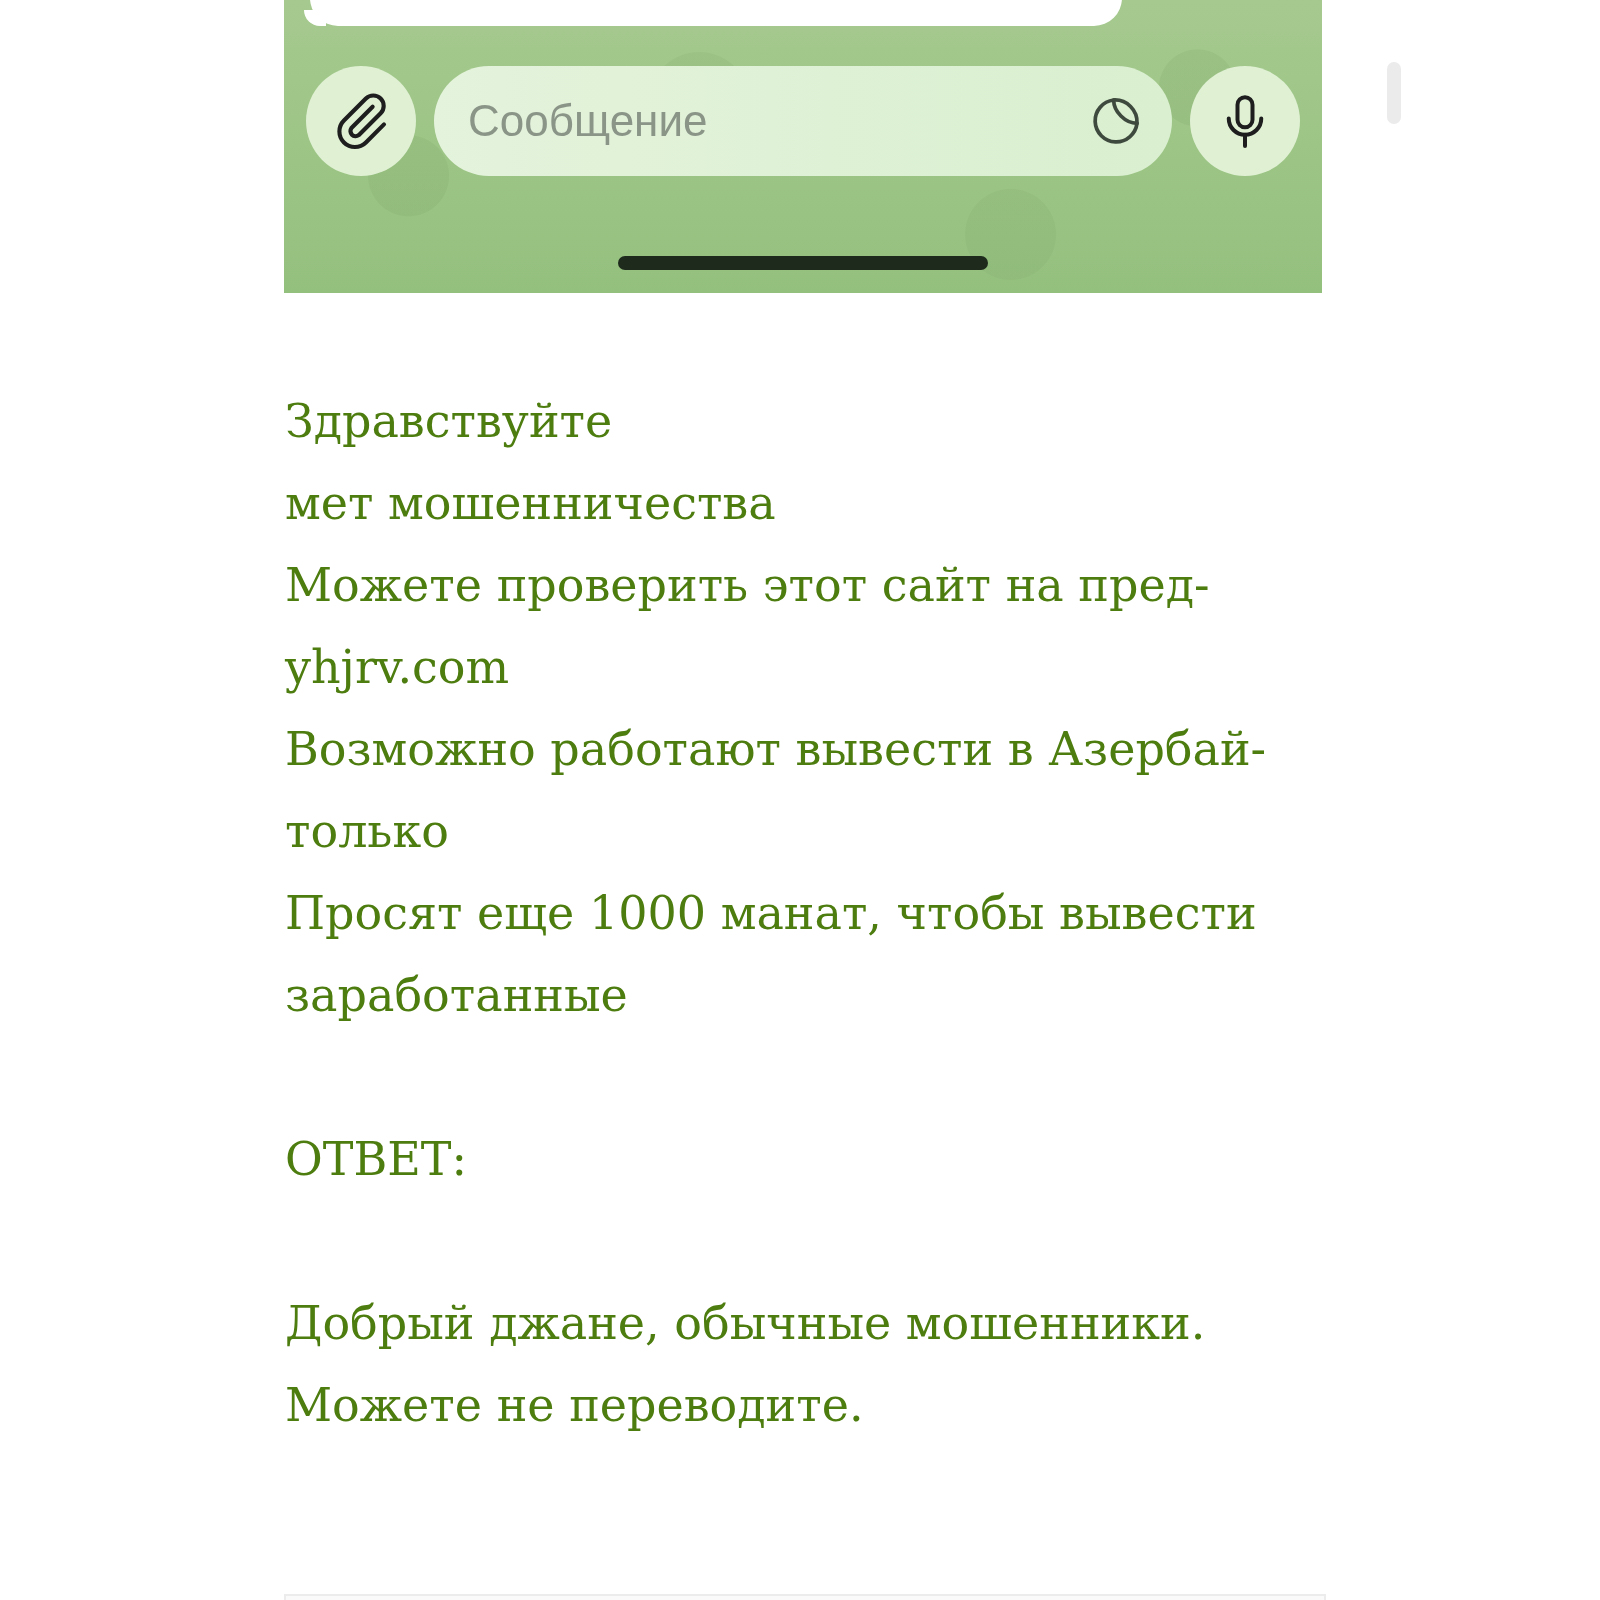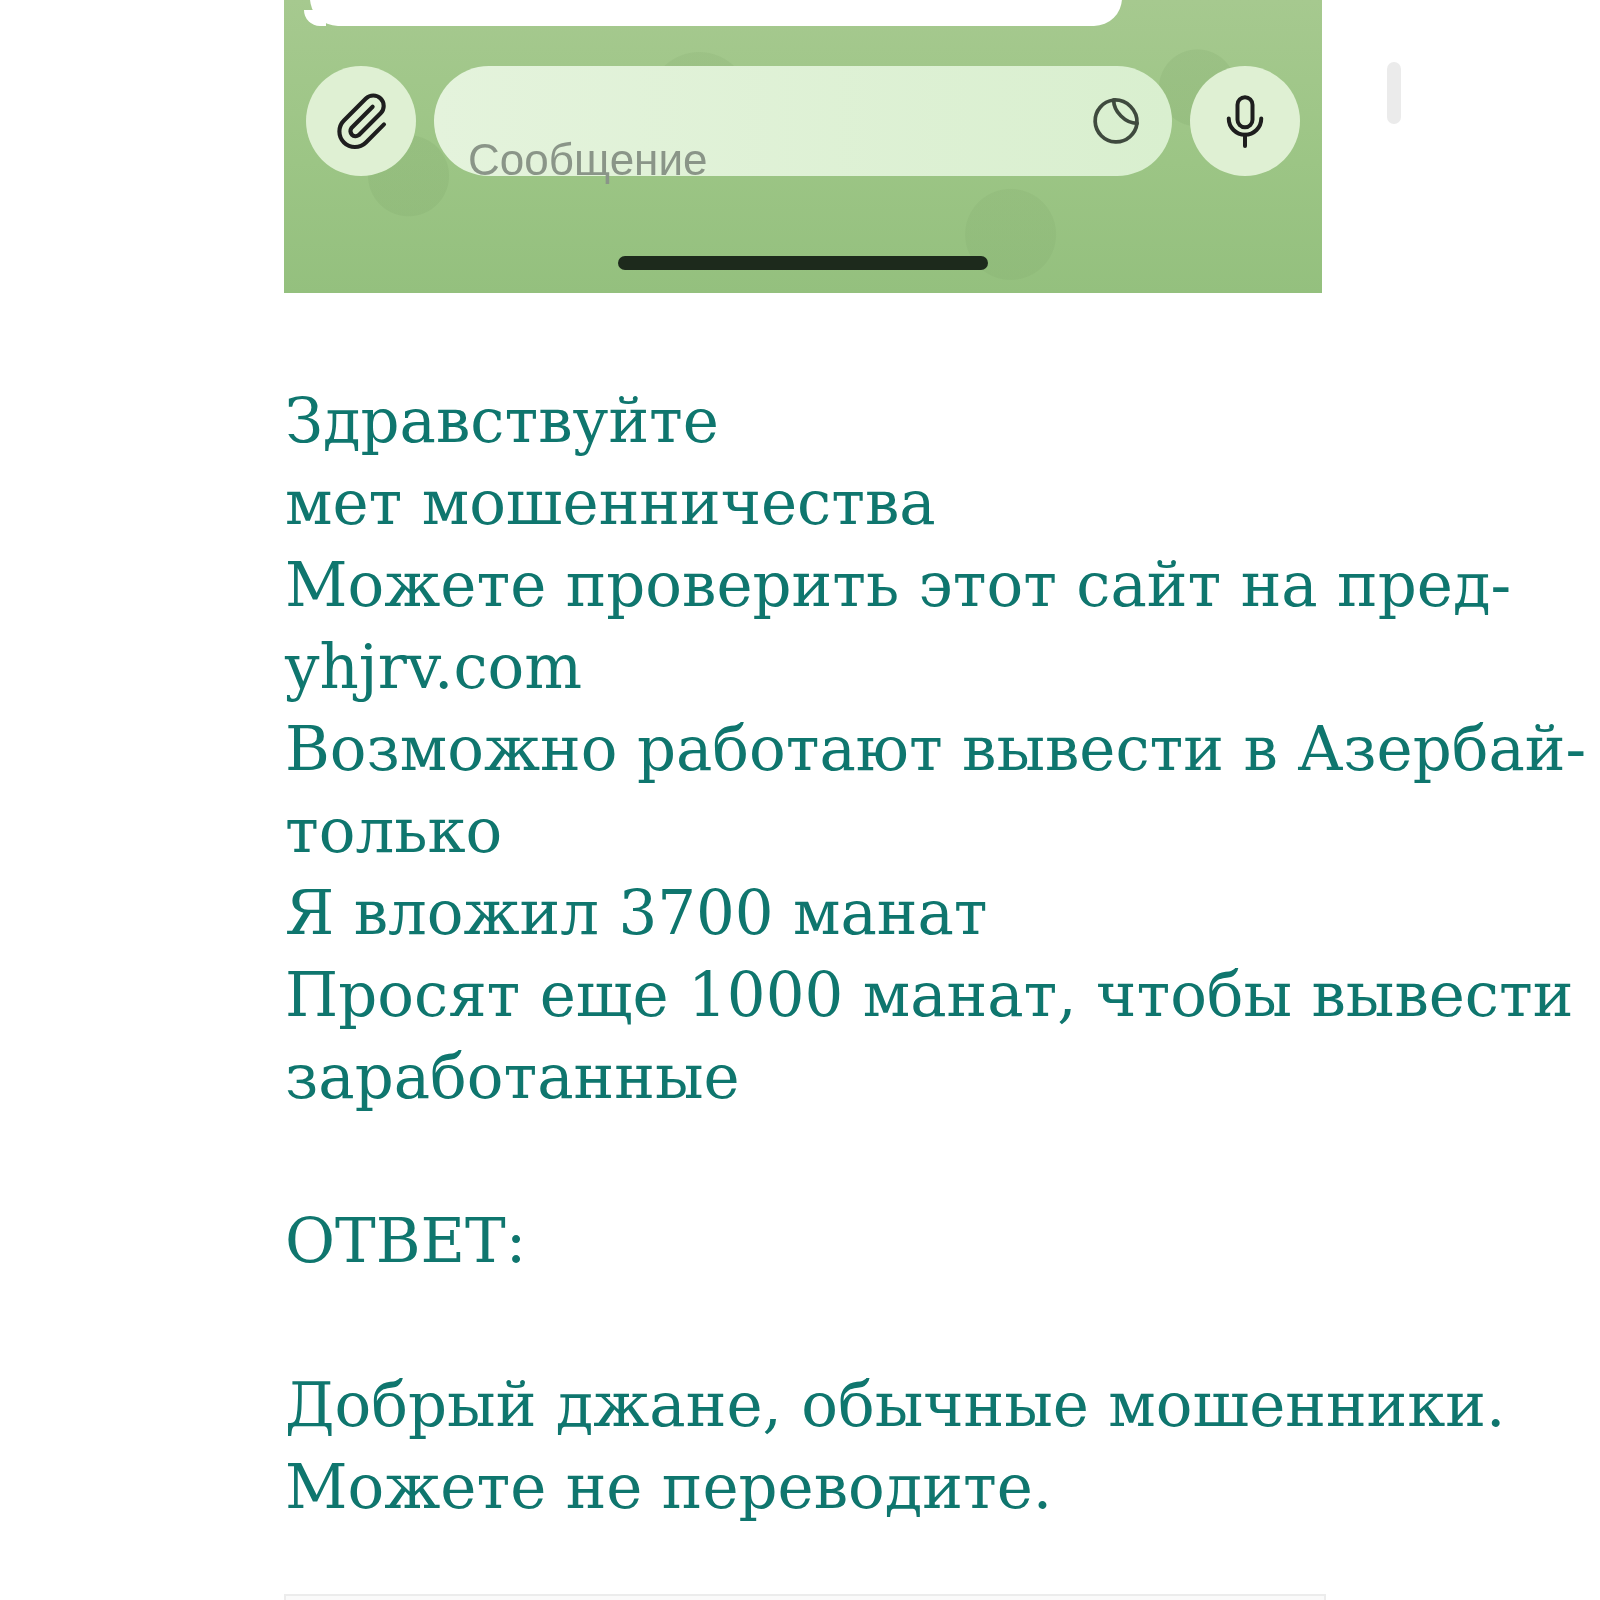--- a/index.html
+++ b/index.html
@@ -33,36 +33,36 @@
     background:#dff0d3; display:flex; align-items:center; justify-content:center;
   }
   .attach { left:22px; top:66px; }
   .mic { left:906px; top:66px; }
   .input-pill {
     position:absolute; left:150px; top:66px; width:738px; height:110px; border-radius:55px;
     background: linear-gradient(90deg, #e4f3dc 0%, #d9efcf 100%);
   }
   .input-placeholder {
     position:absolute; left:34px; top:0; height:80px; line-height:110px;
-    font-family:"Liberation Sans", sans-serif; font-size:44px; color:#8a9588;margin-top:39px;
+    font-family:"Liberation Sans", sans-serif; font-size:44px; color:#8a9588;
   }
   .sticker {
     position:absolute; right:28px; top:27px; width:56px; height:56px;
   }
   .home-indicator {
     position:absolute; left:334px; top:256px; width:370px; height:14px; border-radius:7px;
     background:#1d2a1c;
   }
   .scrollbar {
     position:absolute; left:1387px; top:62px; width:14px; height:62px; border-radius:7px;
     background:#ebebeb;
   }
   .post {
     position:absolute; left:285px; top:380px; width:1040px;
-    font-size:61px; line-height:82px; color:#0f766e;
+    font-size:46px; line-height:82px; color:#4d7c0f;
   }
   .post p { margin:0; white-space:pre; }
   .gap { height:82px; }
   .bottom-box {
     position:absolute; left:284px; top:1594px; width:1038px; height:20px;
     border:2px solid #ececec; background:#fafafa;
   }
 </style>
 </head>
 <body>
@@ -100,21 +100,20 @@
 
 <div class="scrollbar"></div>
 
 <div class="post">
   <p>Здравствуйте</p>
   <p>мет мошенничества</p>
   <p>Можете проверить этот сайт на пред-</p>
   <p>yhjrv.com</p>
   <p>Возможно работают вывести в Азербай-</p>
   <p>только</p>
-  <p>Я вложил 3700 манат</p>
   <p>Просят еще 1000 манат, чтобы вывести</p>
   <p>заработанные</p>
   <div class="gap"></div>
   <p>ОТВЕТ:</p>
   <div class="gap"></div>
   <p>Добрый джане, обычные мошенники.</p>
   <p>Можете не переводите.</p>
 </div>
 
 <div class="bottom-box"></div>

